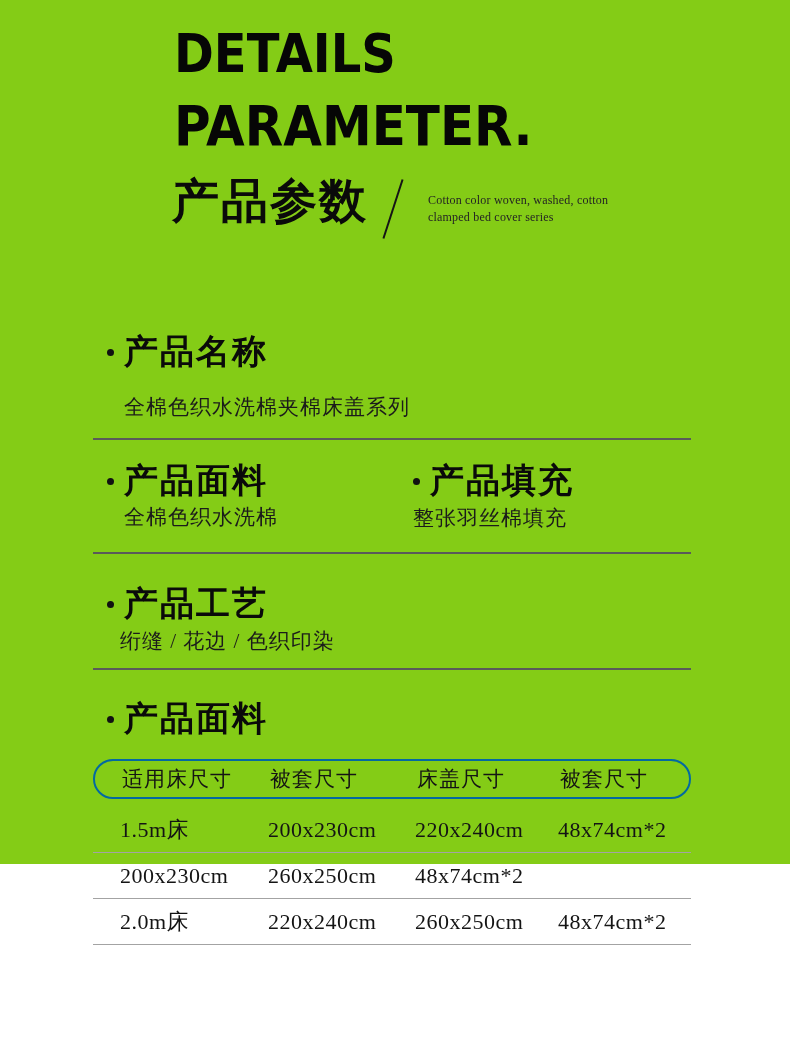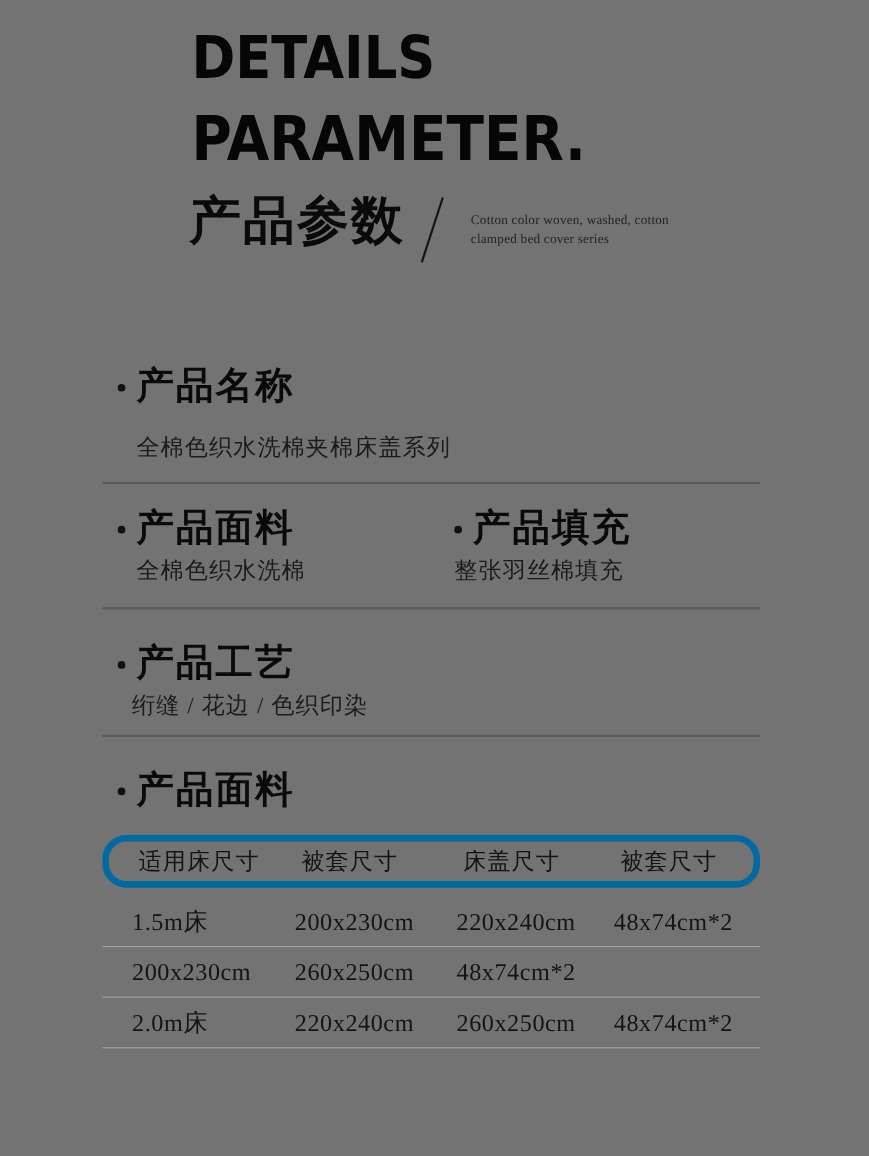--- a/index.html
+++ b/index.html
@@ -3,21 +3,21 @@
 <meta charset="utf-8">
 <style>
   html,body { margin:0; padding:0; }
   body {
     width:790px; height:1051px;
     background:#ffffff;
     font-family:"Liberation Serif","DejaVu Serif",serif;
     color:#111111;
     overflow:hidden;
   }
-  .page { position:relative; width:790px; height:1051px; background:#737373; }
+  .page { position:relative; width:790px; height:864px; background:#84cc16; }
 
   
   .logo-line {
     position:absolute; left:174px;
     font-family:"DejaVu Sans","Liberation Sans",sans-serif;
     font-weight:bold; color:#060606; white-space:nowrap;
     transform:scaleY(1.12); transform-origin:left top;
     letter-spacing:0px; line-height:1;
   }
   .logo-1 { top:26px;  font-size:48px; }
@@ -57,35 +57,35 @@
   .sec-body {
     font-size:21px; line-height:27px; letter-spacing:1px;
     color:#1b1b1b; white-space:nowrap;
   }
   .sec-body.indent { margin-left:31px; }
   .divider { height:0; border-top:2px solid #5a5a5a; }
 
   .two-col { display:grid; grid-template-columns:320px 1fr; margin-top:25px; }
   .col .sec-body { }
   .col-left .sec-heading { margin-left:14px; }
-  .col-left .sec-body { margin-left:31px; }
+  .col-left .sec-body { margin-left:31px;font-family:Liberation Mono, monospace; }
 
   .mt-body   { margin-top:26px; }
   .mt-body2  { margin-top:8px; }
   .mt-div1   { margin-top:17px; }
   .mt-div2   { margin-top:20px; }
   .mt-sec3   { margin-top:34px; }
   .mt-body3  { margin-top:8px; }
   .mt-div3   { margin-top:13px; }
   .mt-sec4   { margin-top:33px; }
 
   
   .pill {
     margin-top:24px; height:36px;
-    border:6px solid #0369a1; border-radius:22px;
+    border:2px solid #0369a1; border-radius:22px;
     display:grid; grid-template-columns:148px 147px 143px 1fr;
     align-items:center; padding-left:27px;
     font-size:21px; letter-spacing:1px; color:#141414;
   }
   .tbody { margin-top:8px; }
   .trow {
     display:grid; grid-template-columns:148px 147px 143px 1fr;
     align-items:center; padding-left:27px; height:45px;
     border-bottom:1px solid #a3a3a3;
     font-size:22px; color:#141414; letter-spacing:0.5px;

